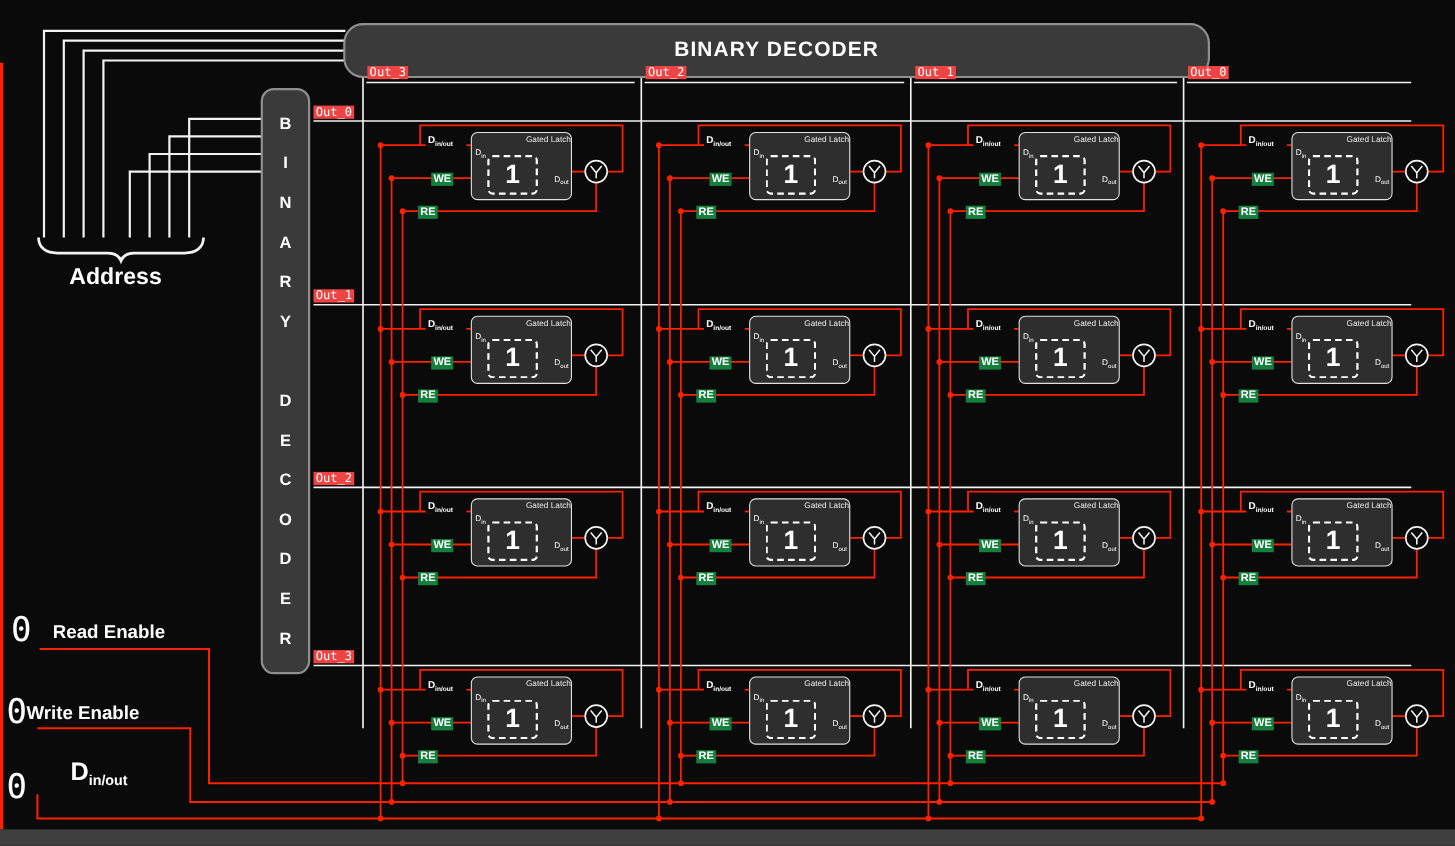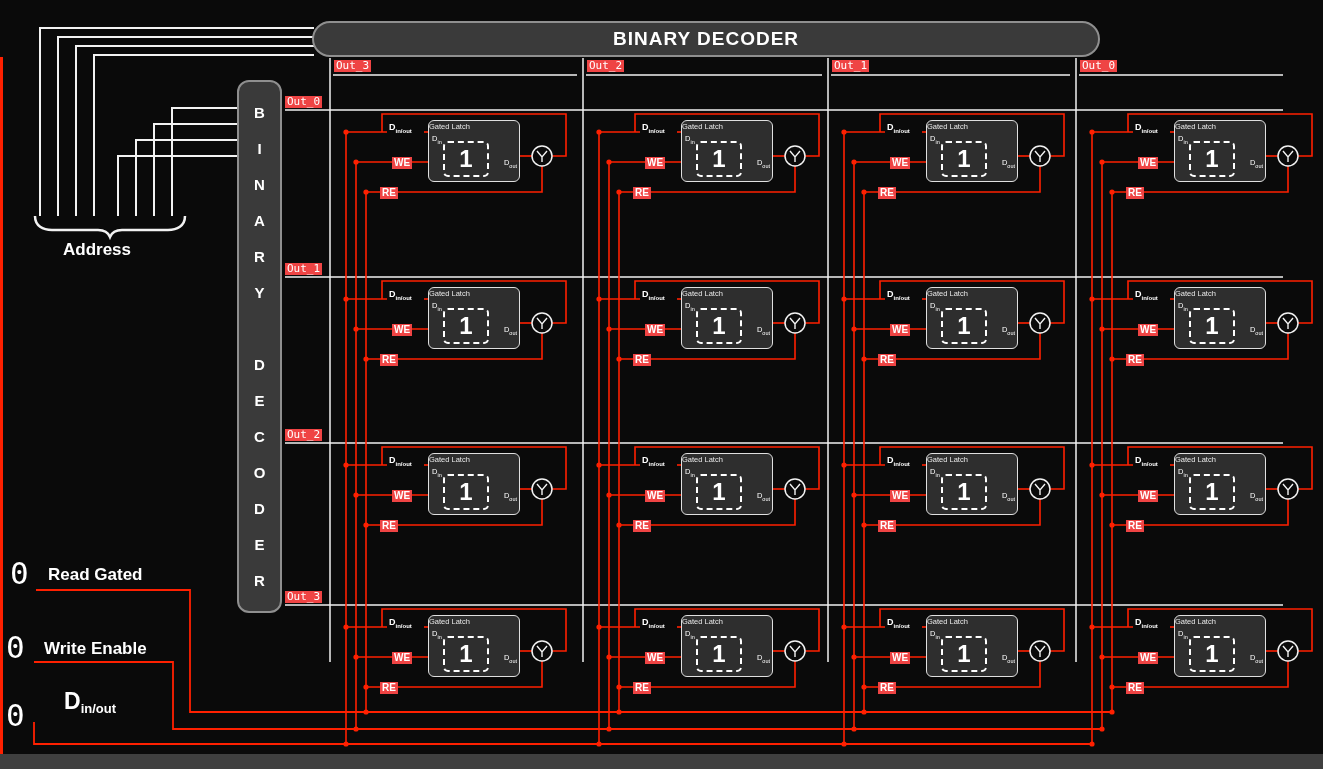--- a/index.html
+++ b/index.html
@@ -1,53 +1,53 @@
 <!DOCTYPE html>
 <html><head>
 <meta charset="utf-8">
 <style>
   *{box-sizing:border-box}
   body{margin:0;background:#000}
   #stage{position:relative;width:1323px;height:769px;background:#0a0a0a;overflow:hidden;
          font-family:"Liberation Sans",sans-serif;color:#fff}
   #wires{position:absolute;left:0;top:0;width:1323px;height:769px;z-index:1}
   .panel{position:absolute;background:#3a3a3a;border:2px solid #8f8f8f;z-index:2}
-  #top-decoder{left:312px;top:21px;width:788px;height:36px;border-radius:18px;
+  #top-decoder{left:312px;top:21px;width:788px;height:50px;border-radius:18px;
                display:flex;align-items:center;justify-content:center;
                font-weight:bold;font-size:19px;letter-spacing:1px}
   #left-decoder{left:237px;top:80px;width:45px;height:533px;border-radius:12px;
                 display:flex;align-items:center;justify-content:center;text-align:center}
   #left-decoder .vtext{white-space:pre-line;font-weight:bold;font-size:15px;line-height:36px}
   .grid-label{position:absolute;z-index:2;font-family:"DejaVu Sans Mono",monospace;
               font-size:11px;color:#fff;background:#ef4444;padding:0 2px;line-height:1.1}
   .cell{position:absolute;width:250px;height:160px;z-index:2}
   .cell .dinout{position:absolute;left:57px;top:12px;font-size:9px;font-weight:bold;
                 background:#0a0a0a;padding:1px 2px;line-height:1}
   .cell .dinout sub{font-size:6px}
-  .cell .sig{position:absolute;font-size:10px;font-weight:600;background:#ef4444;
+  .cell .sig{position:absolute;font-size:10px;font-weight:600;background:#15803d;
              padding:1px 2px;line-height:1}
   .cell .we{left:62px;top:47px}
   .cell .re{left:50px;top:77px}
   .latch{position:absolute;left:98px;top:10px;width:92px;height:62px;background:#2e2e2e;
          border:1.5px solid #e0e0e0;border-radius:6px}
-  .latch .title{position:absolute;top:2px;left:0;width:100%;text-align:left;
+  .latch .title{position:absolute;top:2px;left:0;width:100%;text-align:right;
                 font-size:7.5px;color:#e8e8e8;line-height:1}
   .latch .din{position:absolute;left:3px;top:14px;font-size:7.5px;line-height:1}
   .latch .dout{position:absolute;right:2px;top:38px;font-size:7.5px;line-height:1}
   .latch .din sub,.latch .dout sub{font-size:5.5px}
   .onebox{position:absolute;left:14px;top:20px;width:46px;height:36px;border:2px dashed #fff;
           border-radius:5px;display:flex;align-items:center;justify-content:center;
           font-size:24px;font-weight:bold;line-height:1}
   .buffer{position:absolute;left:200px;top:34px}
   .input-zero{position:absolute;z-index:2;font-family:"DejaVu Sans Mono",monospace;
               font-size:31px;line-height:1;color:#fff}
   .input-label{position:absolute;z-index:2;font-weight:bold;font-size:17px;line-height:1}
   #din-label .big{font-size:23px;font-weight:bold}
   #din-label sub{font-size:13px;font-weight:bold}
-  .addr-label{position:absolute;left:63px;top:240px;z-index:2;font-weight:bold;font-size:17px}
+  .addr-label{position:absolute;left:63px;top:240px;z-index:2;font-weight:bold;font-size:21px}
   #footer{position:absolute;left:0;bottom:0;width:1323px;height:15px;background:#3f3f3f;z-index:3}
 </style>
 </head>
 <body>
 
 <div id="stage">
 
   <svg id="wires">
       <g>
         <line x1="330" y1="58" x2="330" y2="662" stroke="#f2f2f2" stroke-width="1.5"></line>
@@ -275,24 +275,24 @@
   <div class="grid-label" style="left:1080px;top:60px">Out_0</div>
 
   <div class="grid-label" style="left:285px;top:96px">Out_0</div>
   <div class="grid-label" style="left:285px;top:263px">Out_1</div>
   <div class="grid-label" style="left:285px;top:429px">Out_2</div>
   <div class="grid-label" style="left:285px;top:591px">Out_3</div>
 
   <div class="addr-label">Address</div>
 
   <div class="input-zero" style="left:10px;top:558px">0</div>
-  <div class="input-label" style="left:48px;top:566px">Read Gated</div>
+  <div class="input-label" style="left:48px;top:566px">Read Enable</div>
 
   <div class="input-zero" style="left:6px;top:632px">0</div>
-  <div class="input-label" style="left:44px;top:640px">Write Enable</div>
+  <div class="input-label" style="left:24px;top:640px">Write Enable</div>
 
   <div class="input-zero" style="left:6px;top:700px">0</div>
   <div class="input-label" id="din-label" style="left:64px;top:690px">
     <span class="big">D</span><sub>in/out</sub>
   </div>
 
   <div id="cells">
       <div class="cell" style="left: 330px; top: 110px;">
     <div class="dinout">
       <span>D</span><sub>in/out</sub>

